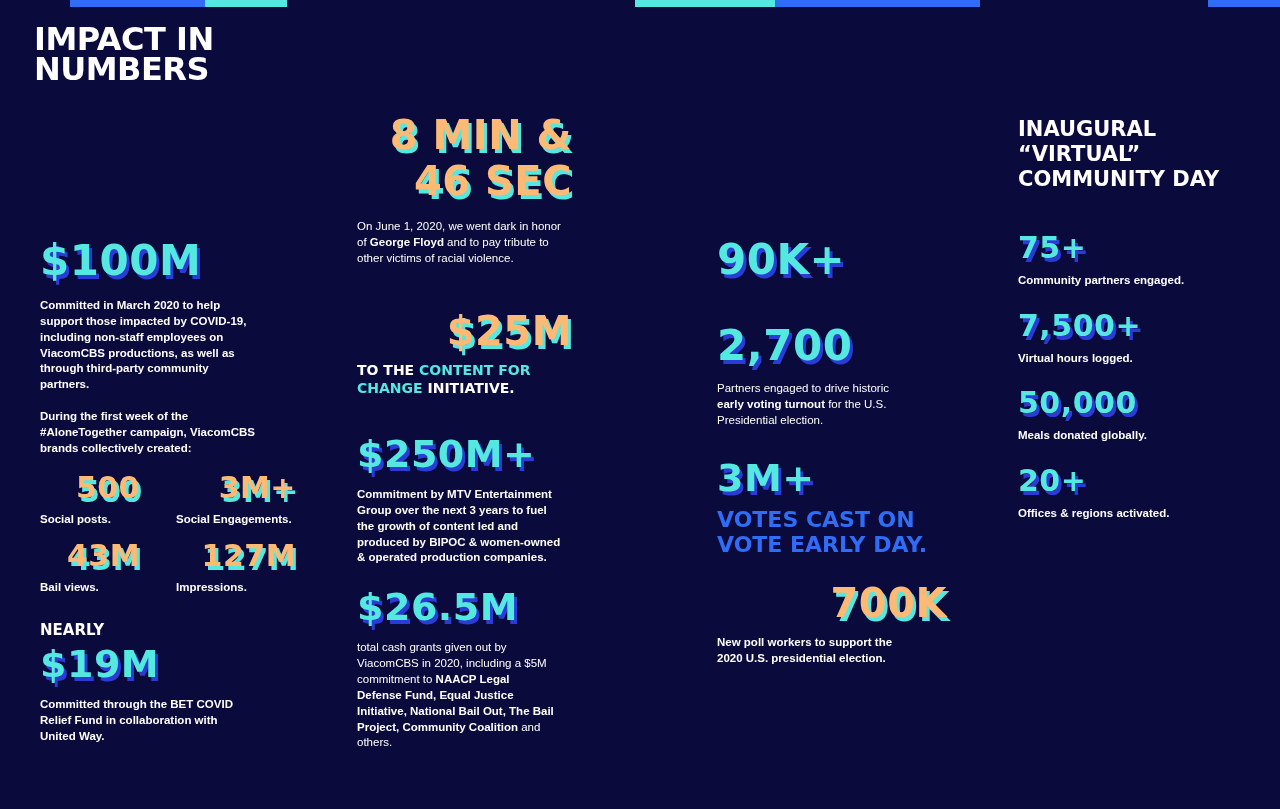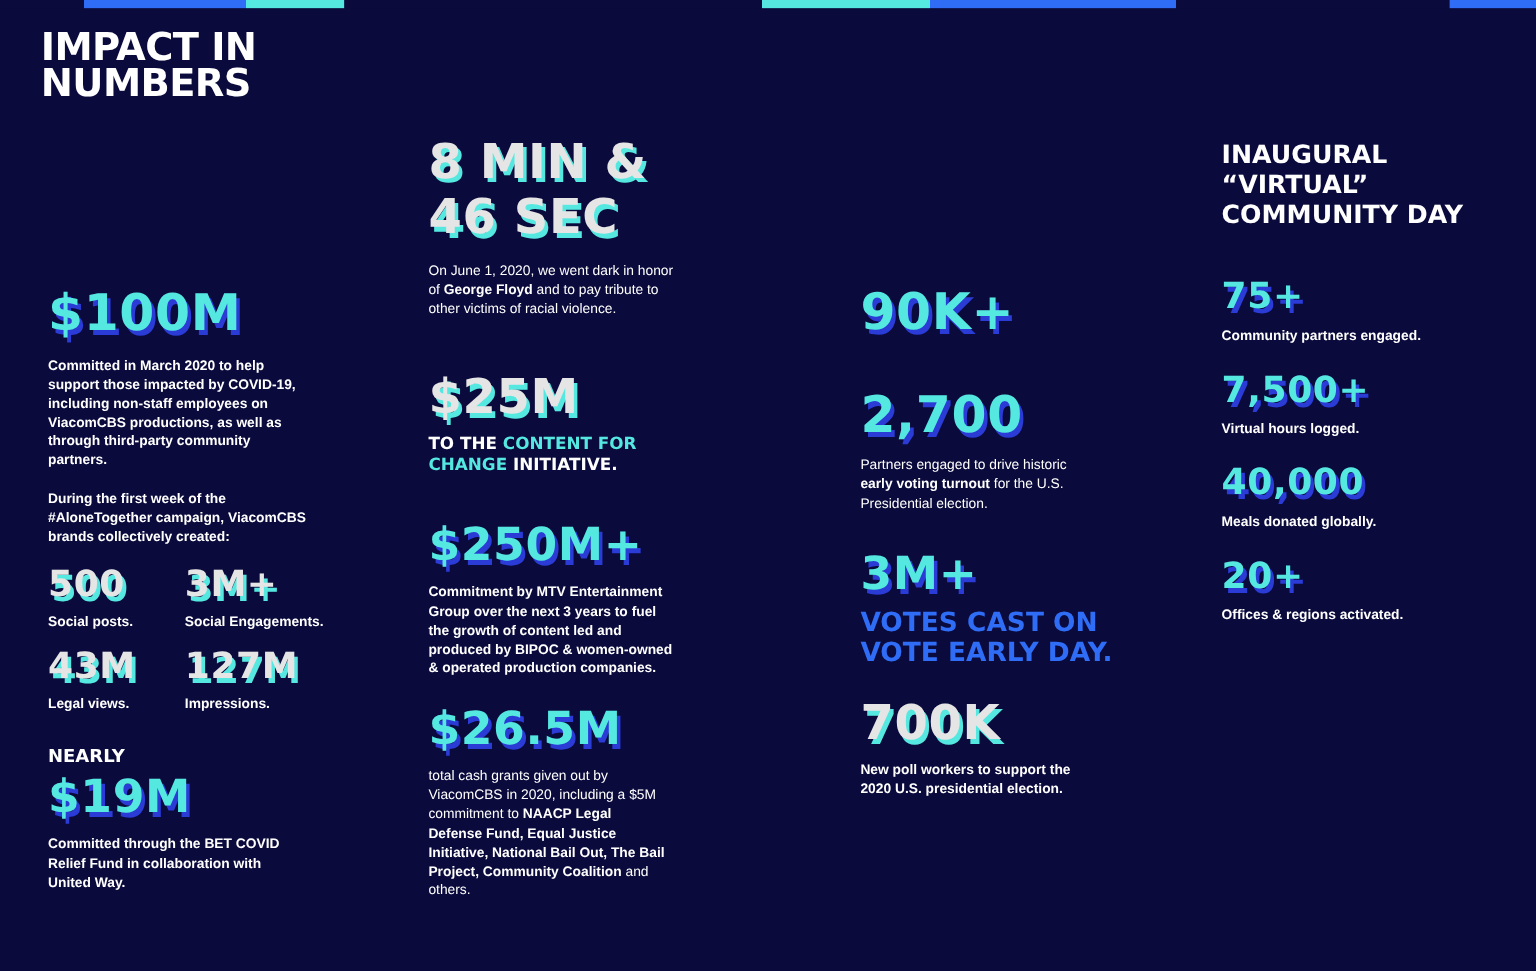--- a/index.html
+++ b/index.html
@@ -59,21 +59,21 @@
 
   
   .bignum {
     font-family: "DejaVu Sans", sans-serif;
     font-weight: bold;
     letter-spacing: 0.5px;
     line-height: 1;
     white-space: nowrap;
   }
   .n-cyan  { color: #55e8e0; text-shadow: 3px 4px 0 #2a3bd6; }
-  .n-blue  { color: #e5e5e5; text-shadow: 3px 4px 0 #55e8e0; }
+  .n-blue  { color: #fdba74; text-shadow: 3px 4px 0 #55e8e0; text-align: right; }
 
   .body {
     font-family: "Liberation Sans", sans-serif;
     font-size: 11.5px;
     line-height: 1.38;
     color: #ffffff;
     font-weight: bold;
   }
   .body.thin { font-weight: normal; }
 
@@ -95,21 +95,21 @@
     text-transform: uppercase;
   }
 
   .cyan-text { color: #55e8e0; }
   .blue-text { color: #2f6df6; }
   .spacer-m { height: 16px; }
   .spacer-l { height: 26px; }
 
   .two-col {
     display: flex;
-    gap: 14px;
+    gap: 36px;
   }
   .two-col > div { flex: 0 0 auto; }
 
   .inline-run { display: inline; }
 </style>
 </head>
 <body>
 
 <div id="topbar">
     <div style="width: 70px; background: rgb(10, 10, 60);"></div>
@@ -149,21 +149,21 @@
         <div style="height:9px"></div>
         <div class="label">Social Engagements.</div>
       </div>
     </div>
 
     <div style="height:14px"></div>
     <div class="two-col">
       <div style="width:100px">
         <div class="bignum n-blue" style="font-size:30px">43M</div>
         <div style="height:9px"></div>
-        <div class="label">Legal views.</div>
+        <div class="label">Bail views.</div>
       </div>
       <div style="width:120px">
         <div class="bignum n-blue" style="font-size:30px">127M</div>
         <div style="height:9px"></div>
         <div class="label">Impressions.</div>
       </div>
     </div>
 
     <div class="spacer-l"></div>
     <div class="caps">NEARLY</div>
@@ -240,21 +240,21 @@
     <div class="bignum n-cyan" style="font-size:30px">75+</div>
     <div style="height:10px"></div>
     <div class="label" style="width:200px">Community partners engaged.</div>
 
     <div style="height:22px"></div>
     <div class="bignum n-cyan" style="font-size:30px">7,500+</div>
     <div style="height:10px"></div>
     <div class="label" style="width:200px">Virtual hours logged.</div>
 
     <div style="height:22px"></div>
-    <div class="bignum n-cyan" style="font-size:30px">40,000</div>
+    <div class="bignum n-cyan" style="font-size:30px">50,000</div>
     <div style="height:10px"></div>
     <div class="label" style="width:200px">Meals donated globally.</div>
 
     <div style="height:22px"></div>
     <div class="bignum n-cyan" style="font-size:30px">20+</div>
     <div style="height:10px"></div>
     <div class="label" style="width:200px">Offices &amp; regions activated.</div>
   </div>
 
 </div>

